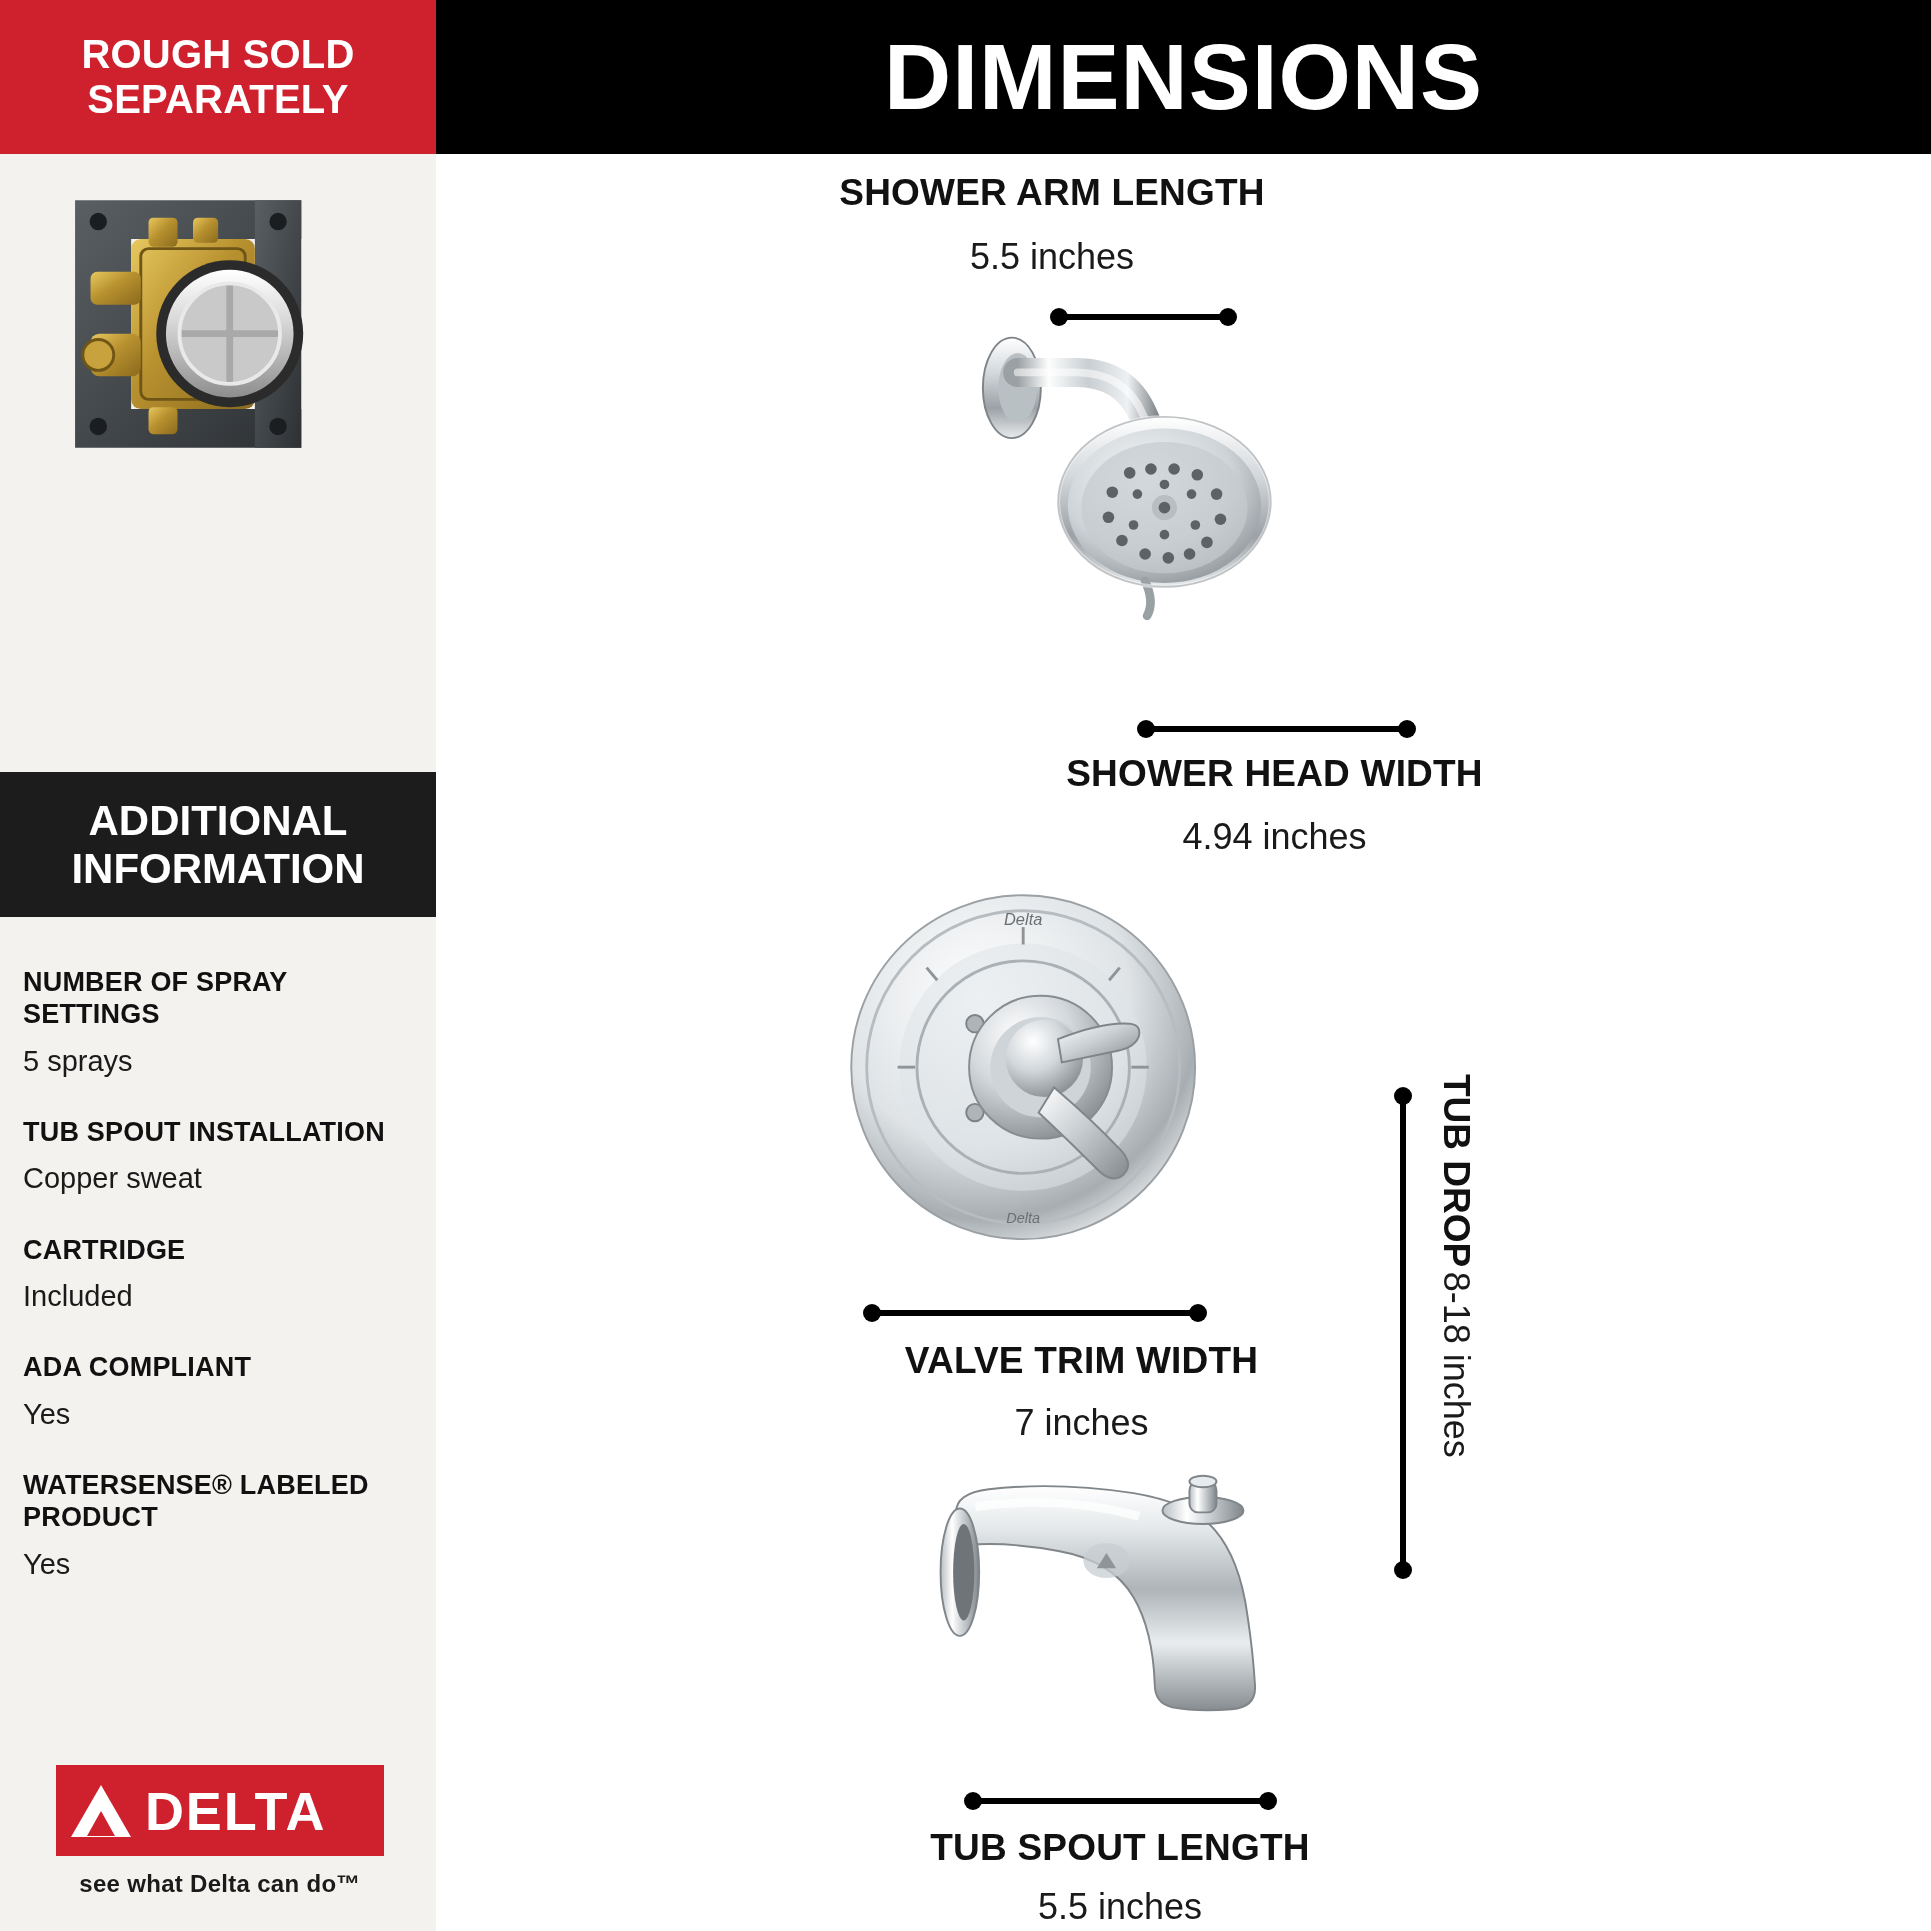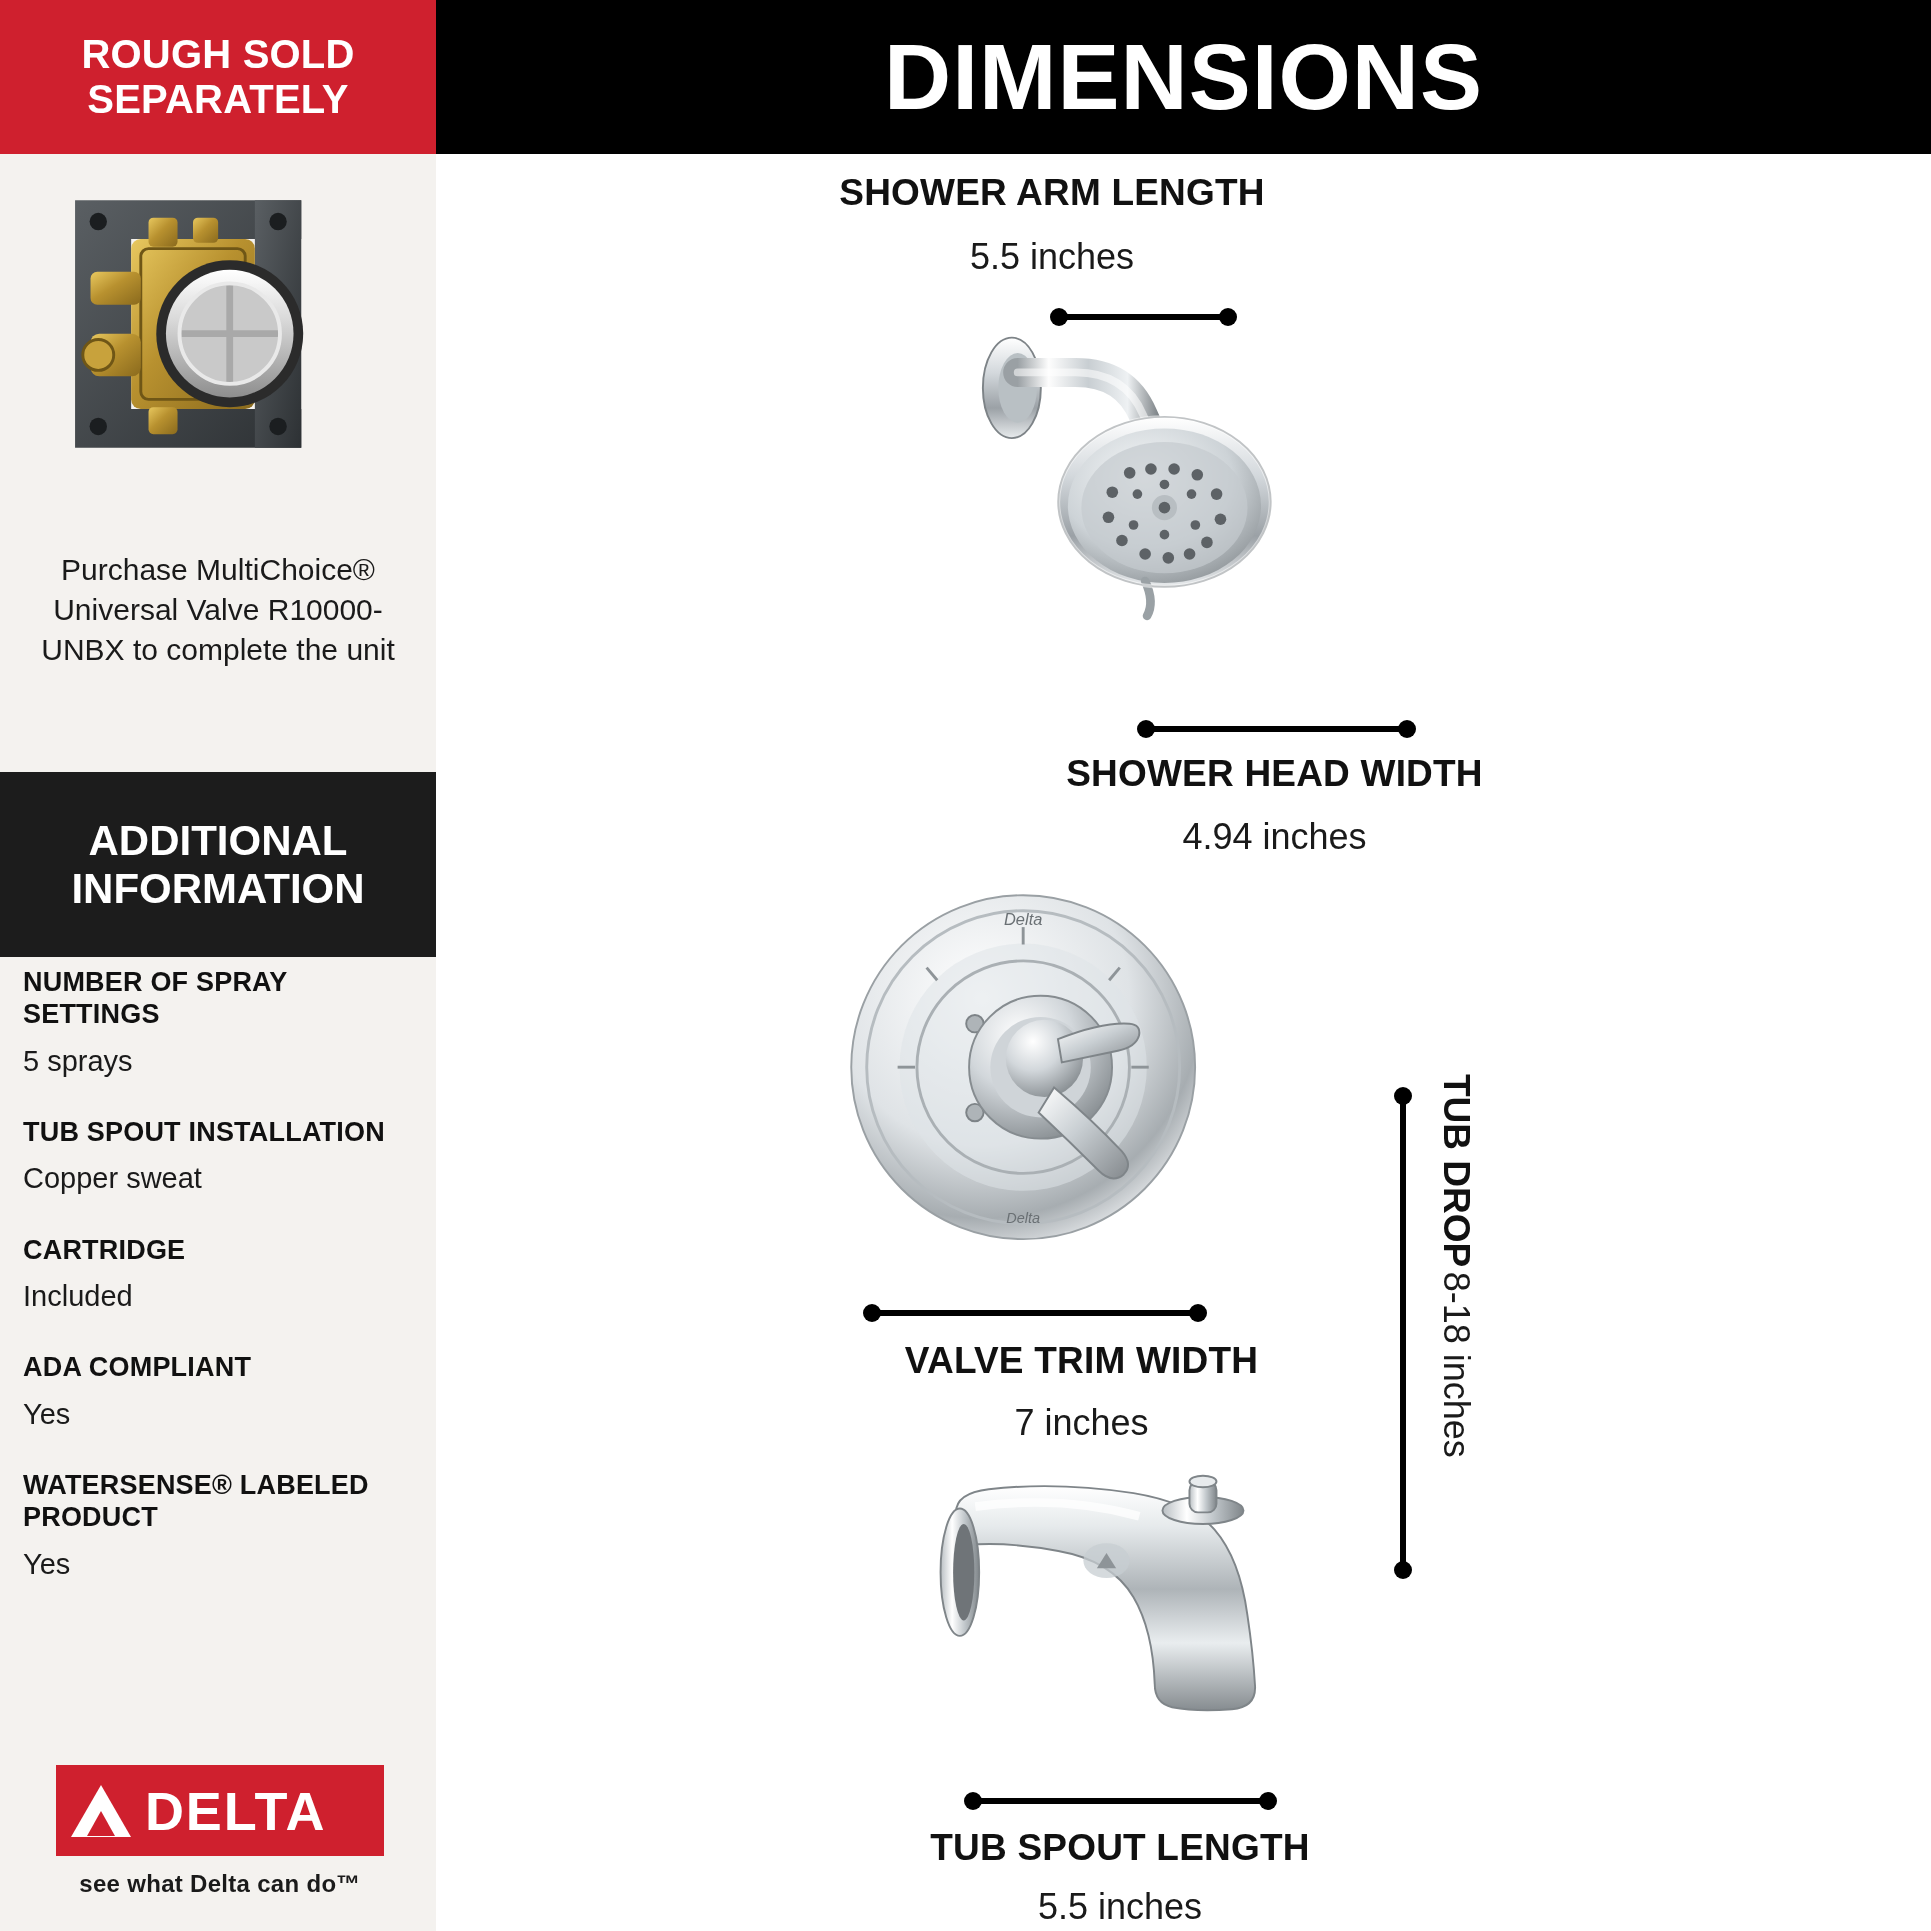--- a/index.html
+++ b/index.html
@@ -68,21 +68,21 @@
     font-size: 30px;
     line-height: 1.33;
     color: #1a1a1a;
   }
 
   .addl-header {
     position: absolute;
     left: 0;
     top: 772px;
     width: 436px;
-    height: 185px;
+    height: 145px;
     background: #1c1c1c;
     color: #ffffff;
     display: flex;
     align-items: center;
     justify-content: center;
     text-align: center;
   }
   .addl-header .txt {
     font-size: 42px;
     font-weight: bold;
@@ -297,21 +297,20 @@
       <rect x="150" y="40" width="26" height="26" rx="5" fill="url(#brass)"></rect>
       <rect x="104" y="236" width="30" height="28" rx="5" fill="url(#brass)"></rect>
 
       <circle cx="188" cy="160" r="76" fill="#2b2b2b"></circle>
       <circle cx="188" cy="160" r="66" fill="url(#chromeBall)"></circle>
       <circle cx="188" cy="160" r="52" fill="#c9c9c9"></circle>
       <path d="M188 110 L188 210 M138 160 L238 160" stroke="#a9a9a9" stroke-width="7"></path>
       <circle cx="188" cy="160" r="52" fill="none" stroke="#e9e9e9" stroke-width="4"></circle>
     </svg>
 
-    <div class="rough-caption">Purchase MultiChoice® Universal Valve R10000-UNBX to complete the unit</div>
 
     <div class="addl-header">
       <div class="txt">ADDITIONAL INFORMATION</div>
     </div>
 
     <div class="spec-list">
       <div class="spec">
         <div class="label">NUMBER OF SPRAY SETTINGS</div>
         <div class="value">5 sprays</div>
       </div>

